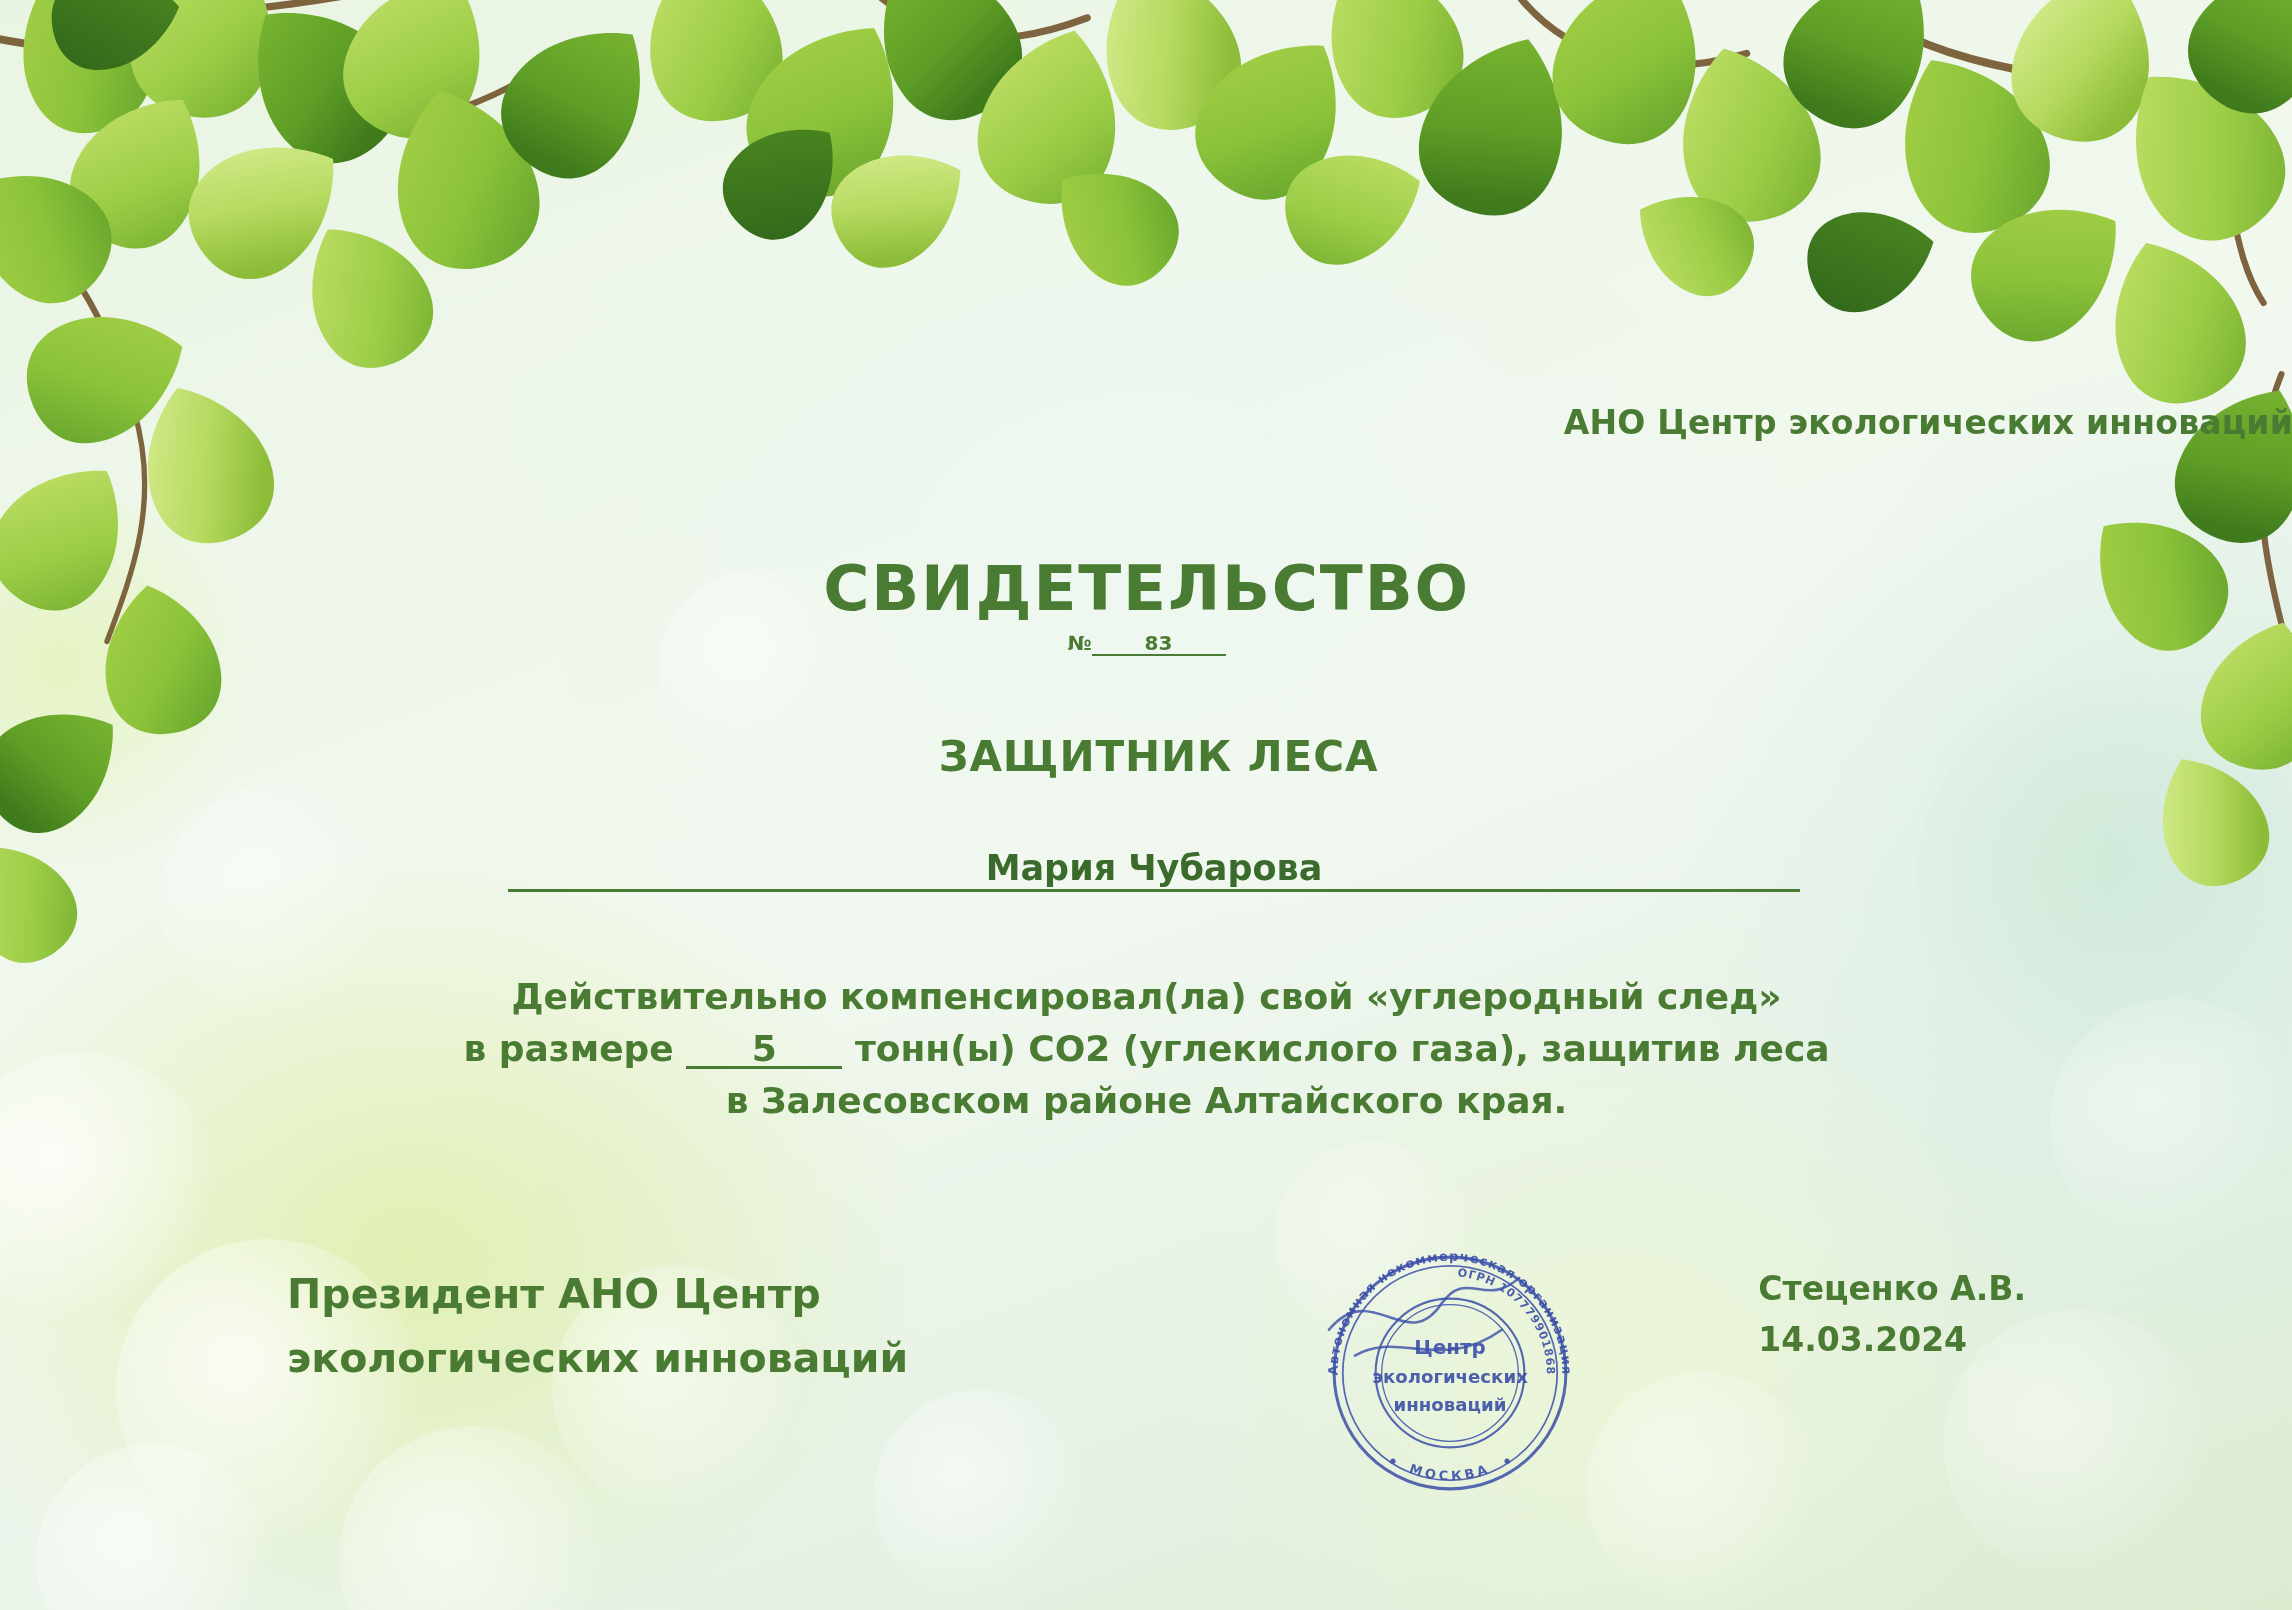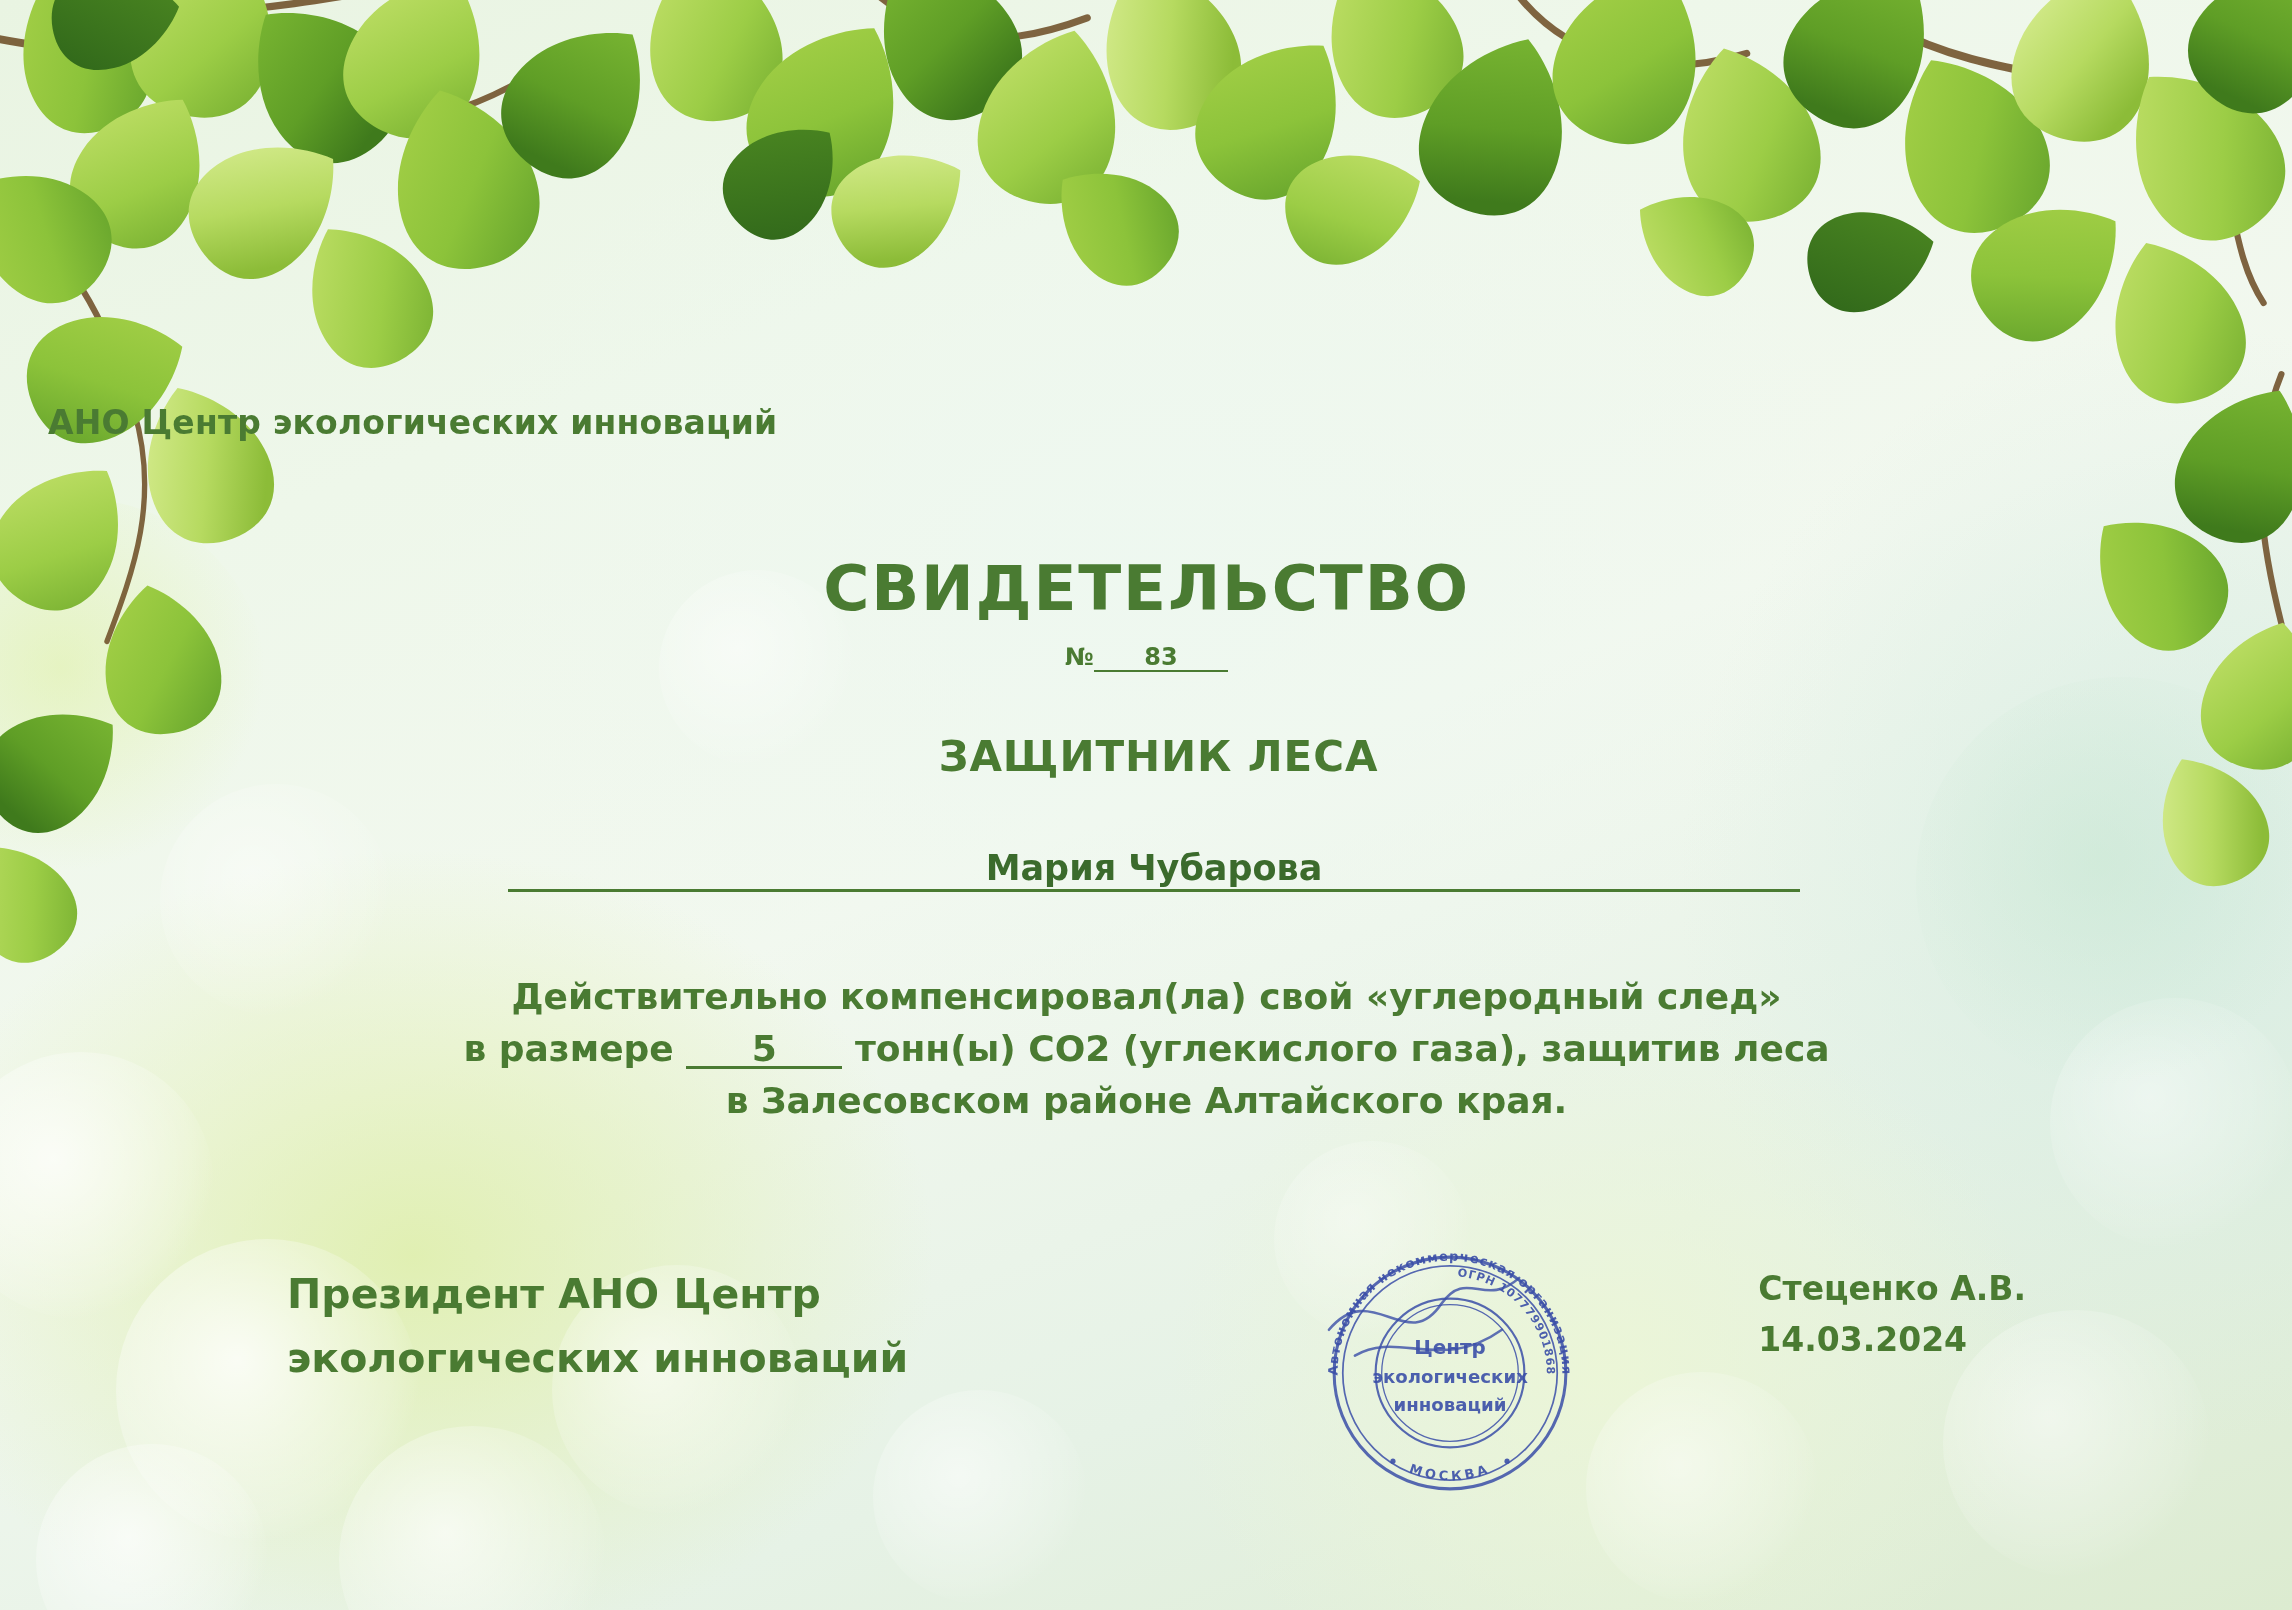--- a/index.html
+++ b/index.html
@@ -44,21 +44,21 @@
   .content {
     position: absolute;
     inset: 0;
     z-index: 5;
   }
 
   .org-line {
     position: absolute;
     top: 403px;
     left: 0; right: 0;
-    text-align: left;
+    text-align: right;
     font-size: 33px;
     font-weight: bold;
     color: #4a7b32;
     letter-spacing: 0.2px;
     padding-left: 48px;
   }
 
   .title {
     position: absolute;
     top: 552px;
@@ -68,24 +68,23 @@
     font-weight: bold;
     color: #4a7b32;
     letter-spacing: 1.8px;
   }
 
   .number-row {
     position: absolute;
     top: 631px;
     left: 0; right: 0;
     text-align: center;
-    font-size: 24px;
-    font-weight: bold;
-    color: #4a7b32;
-    margin-top: 12px;
+    font-size: 20px;
+    font-weight: bold;
+    color: #4a7b32;
   }
   .number-row .num-label { letter-spacing: 0px; }
   .number-row .num-value {
     display: inline-block;
     min-width: 134px;
     text-align: center;
     border-bottom: 2.7px solid #4a7b32;
     line-height: 1.05;
     font-weight: bold;
   }

